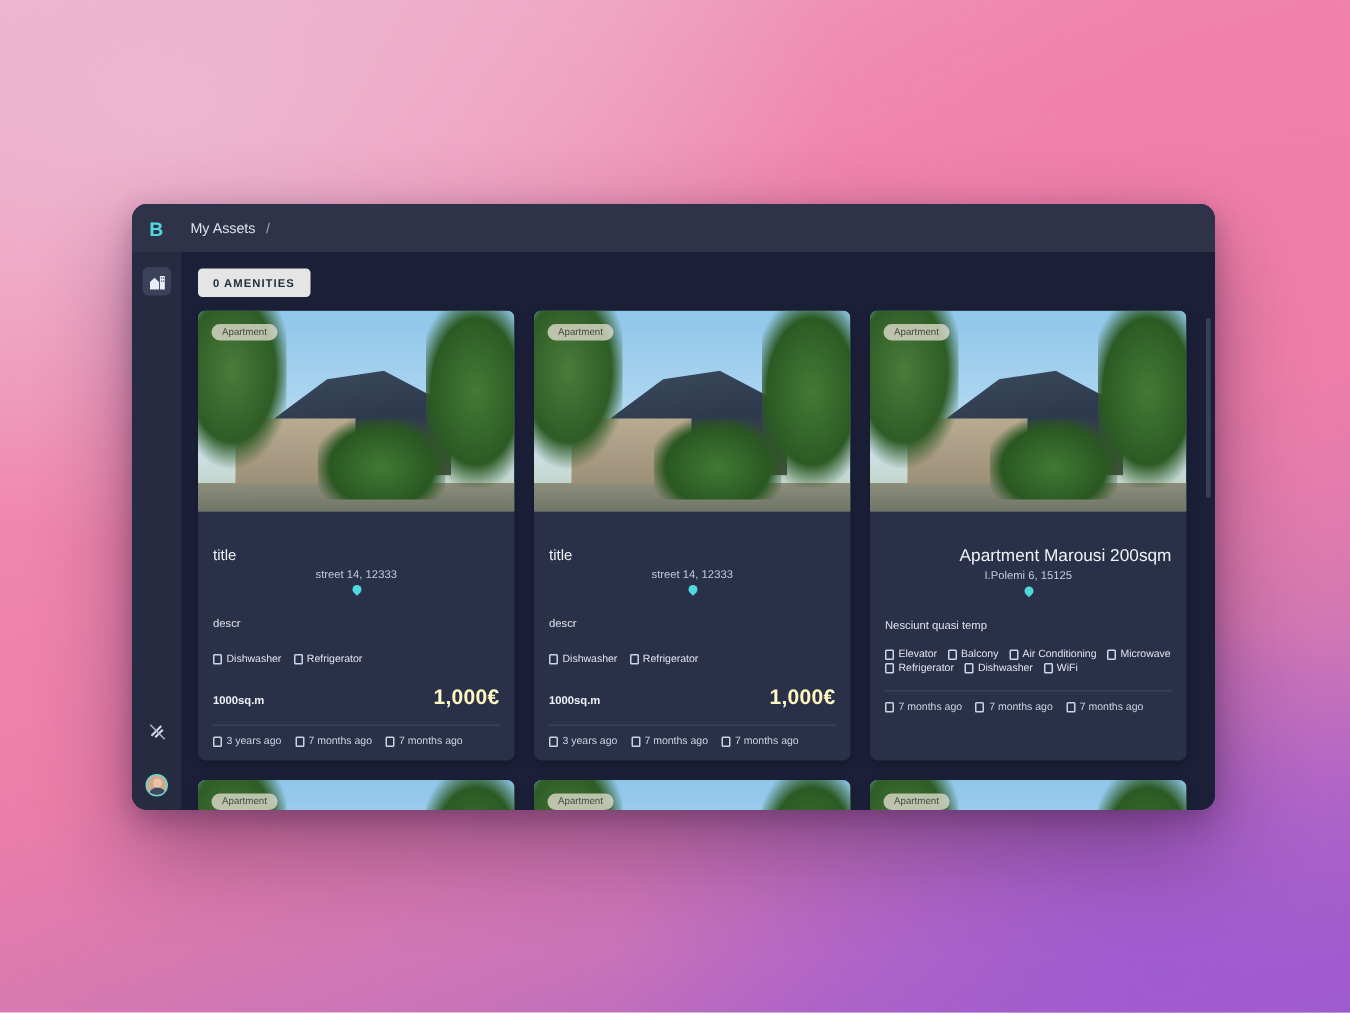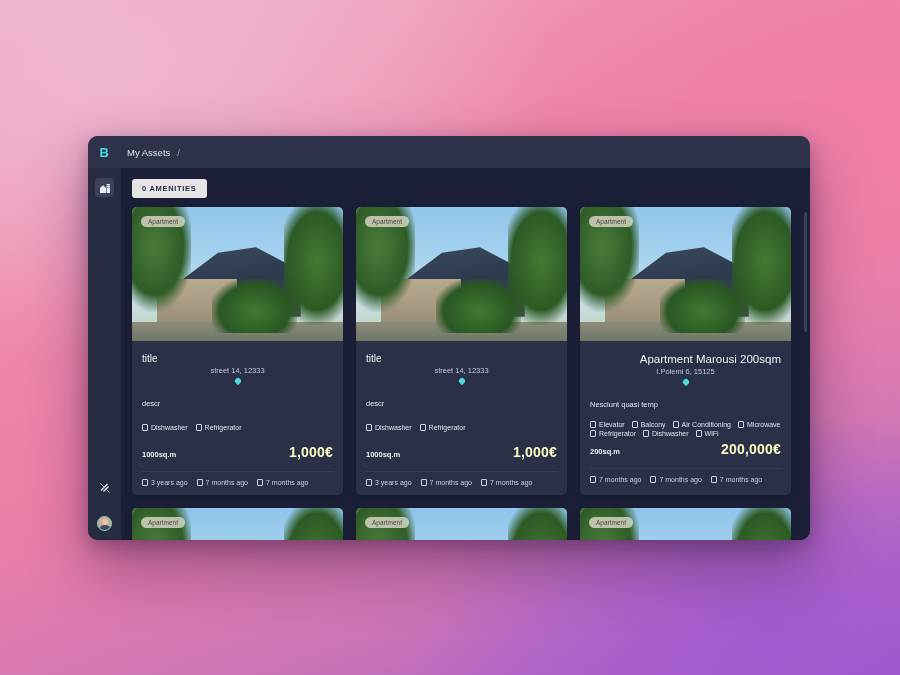--- a/index.html
+++ b/index.html
@@ -117,21 +117,21 @@
   }
   .photo .ground {
     position:absolute; left:0; bottom:0; width:100%; height:14%;
     background:linear-gradient(180deg,#8e8d7c 0%,#6f7566 100%);
   }
   .badge {
     position:absolute; left:9px; top:9px; padding:2px 7px; border-radius:7px;
     background:rgba(224,222,206,.78); color:#4a4a44; font-size:6.5px;
   }
 
-  .body { padding:12px 10px 9px; }
+  .body { padding:24px 10px 9px; }
   .title { color:#eef1f7; font-size:10px; margin-bottom:2px; }
   .title.big { font-size:11.5px;text-align:right; }
   .addr { display:flex; align-items:center; gap:3px; color:#c3c9da; font-size:7.5px;flex-direction:column; }
   .pin { width:6px;height:6px;border-radius:50% 50% 50% 0; transform:rotate(-45deg); background:#4fd8dd; }
   .descr { color:#dfe3ee; font-size:7.5px; margin:15px 0 0; min-height:10px; }
 
   .amen { margin-top:15px; display:flex; flex-wrap:wrap; gap:4px 8px; }
   .amen.tight { margin-top:11px; gap:2px 7px; }
   .am { display:flex; align-items:center; gap:3px; color:#dfe3ee; font-size:7px; }
   .am i { width:6px; height:7px; border:0.9px solid #cfd5e6; border-radius:1px; display:inline-block; }
@@ -343,24 +343,20 @@
               </span>
             <span class="am">
                 <i></i>
                 <span>Dishwasher</span>
               </span>
             <span class="am">
                 <i></i>
                 <span>WiFi</span>
               </span>
           </div>
-          <div class="pricerow tight">
-            <span class="sqm">200sq.m</span>
-            <span class="price">200,000€</span>
-          </div>
           <div class="dates">
             <span class="dt">
                 <i></i>
                 <span>7 months ago</span>
               </span>
             <span class="dt">
                 <i></i>
                 <span>7 months ago</span>
               </span>
             <span class="dt">

